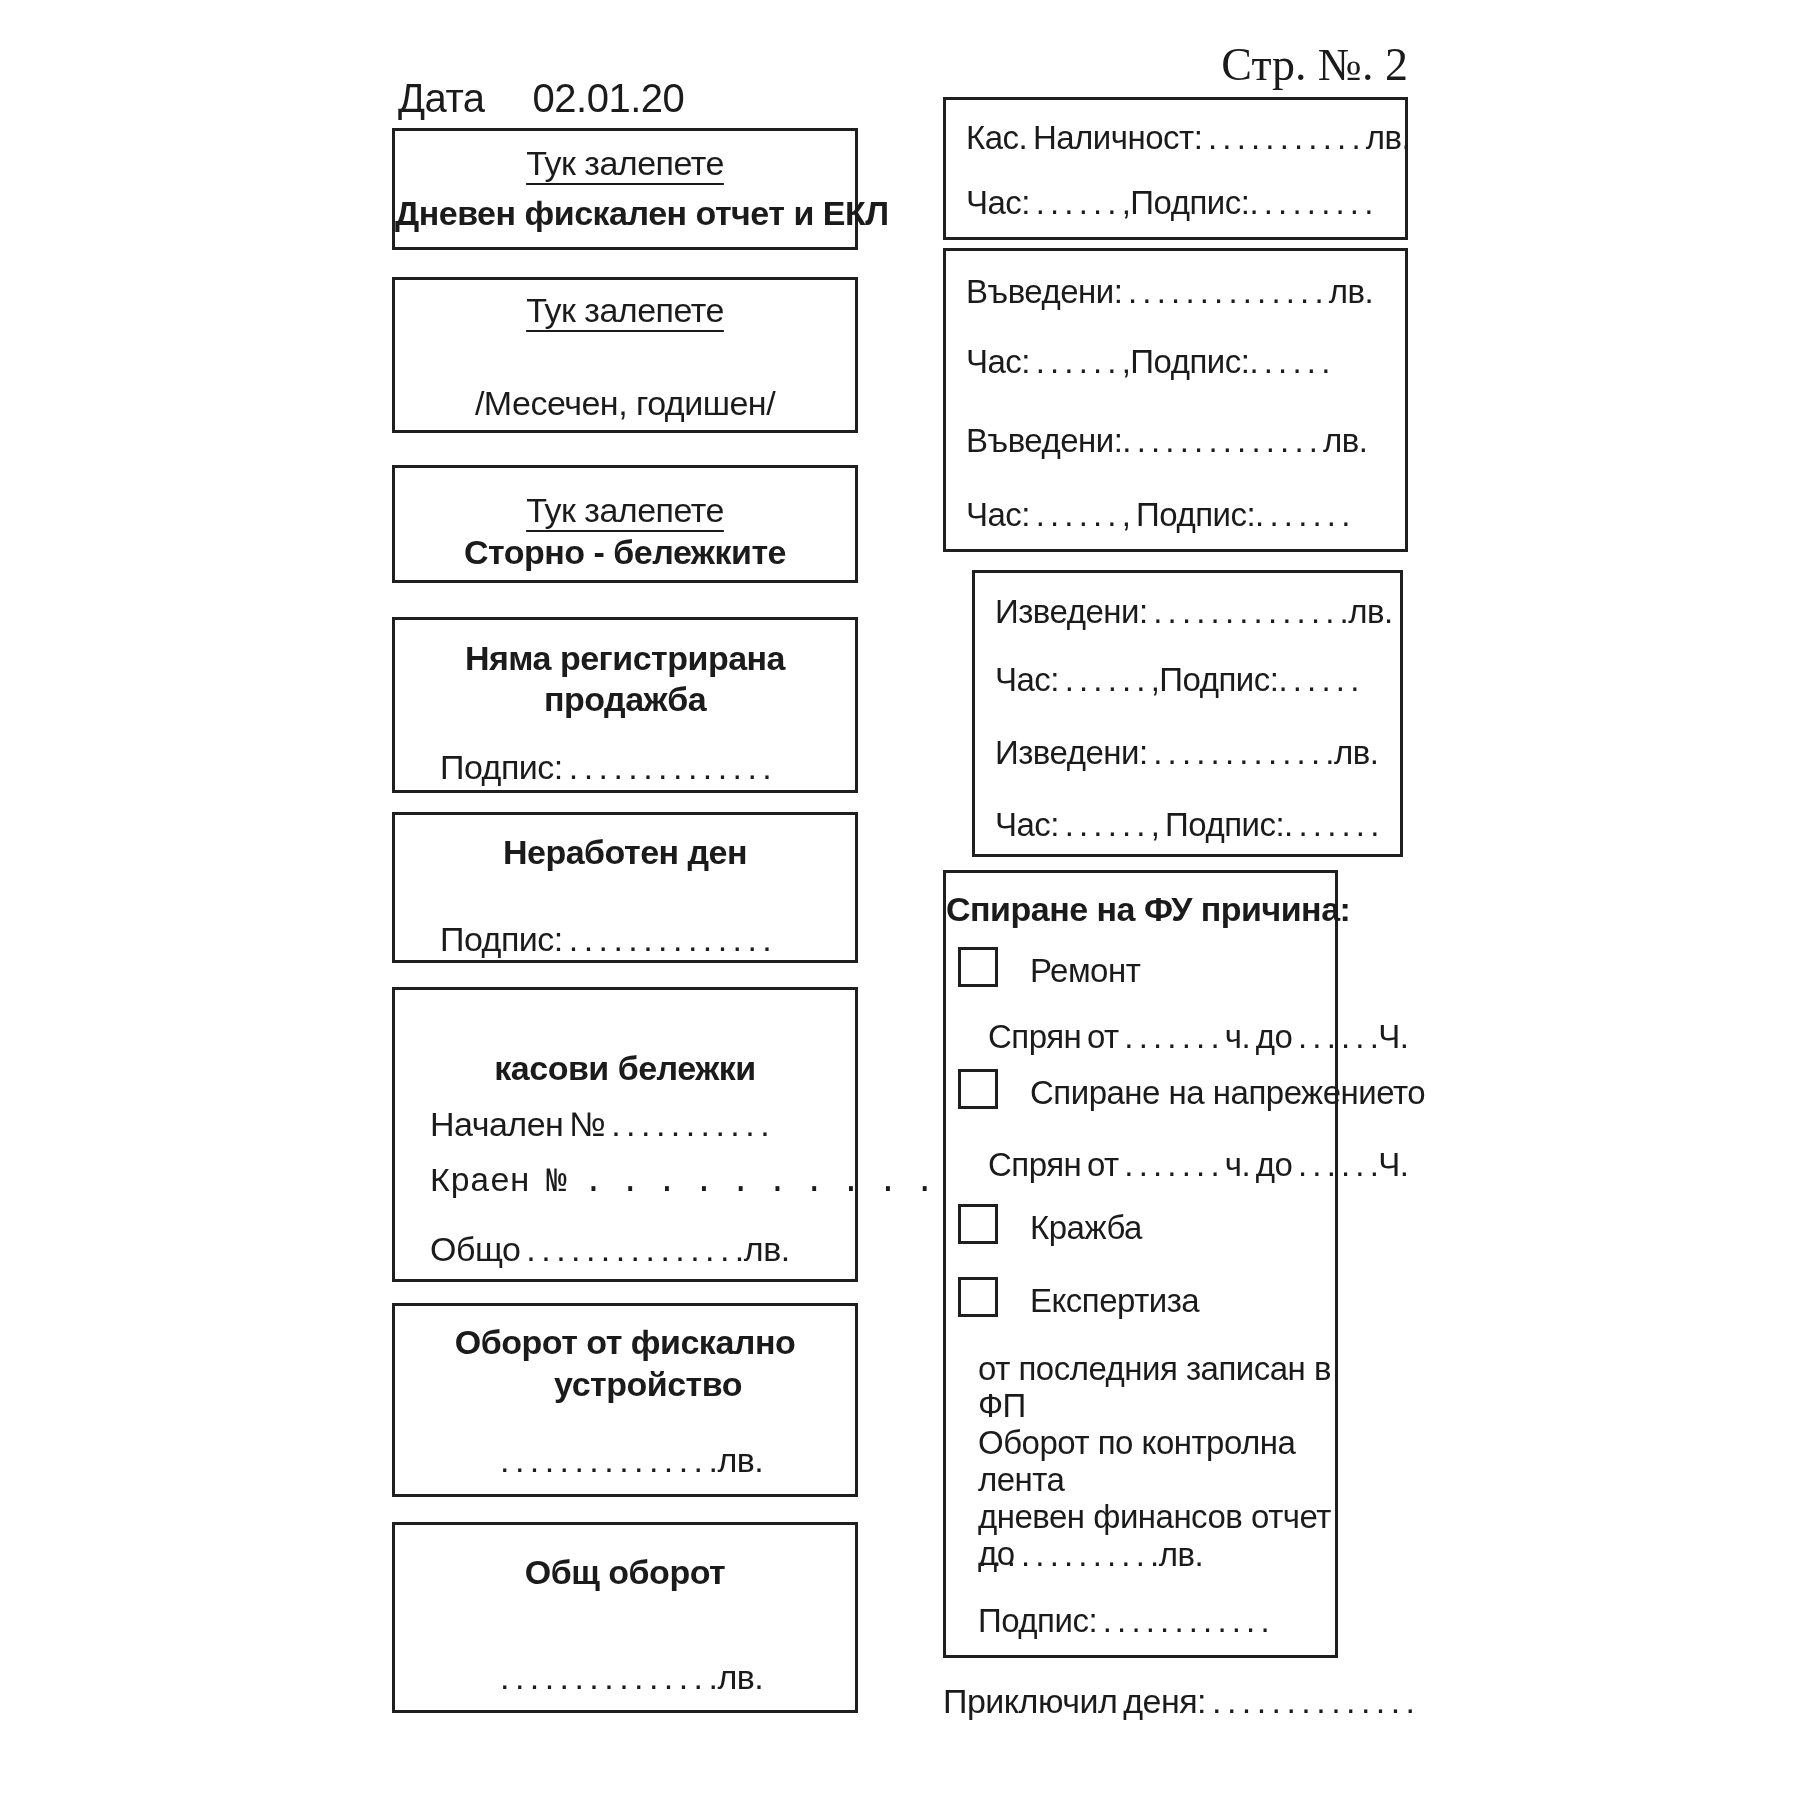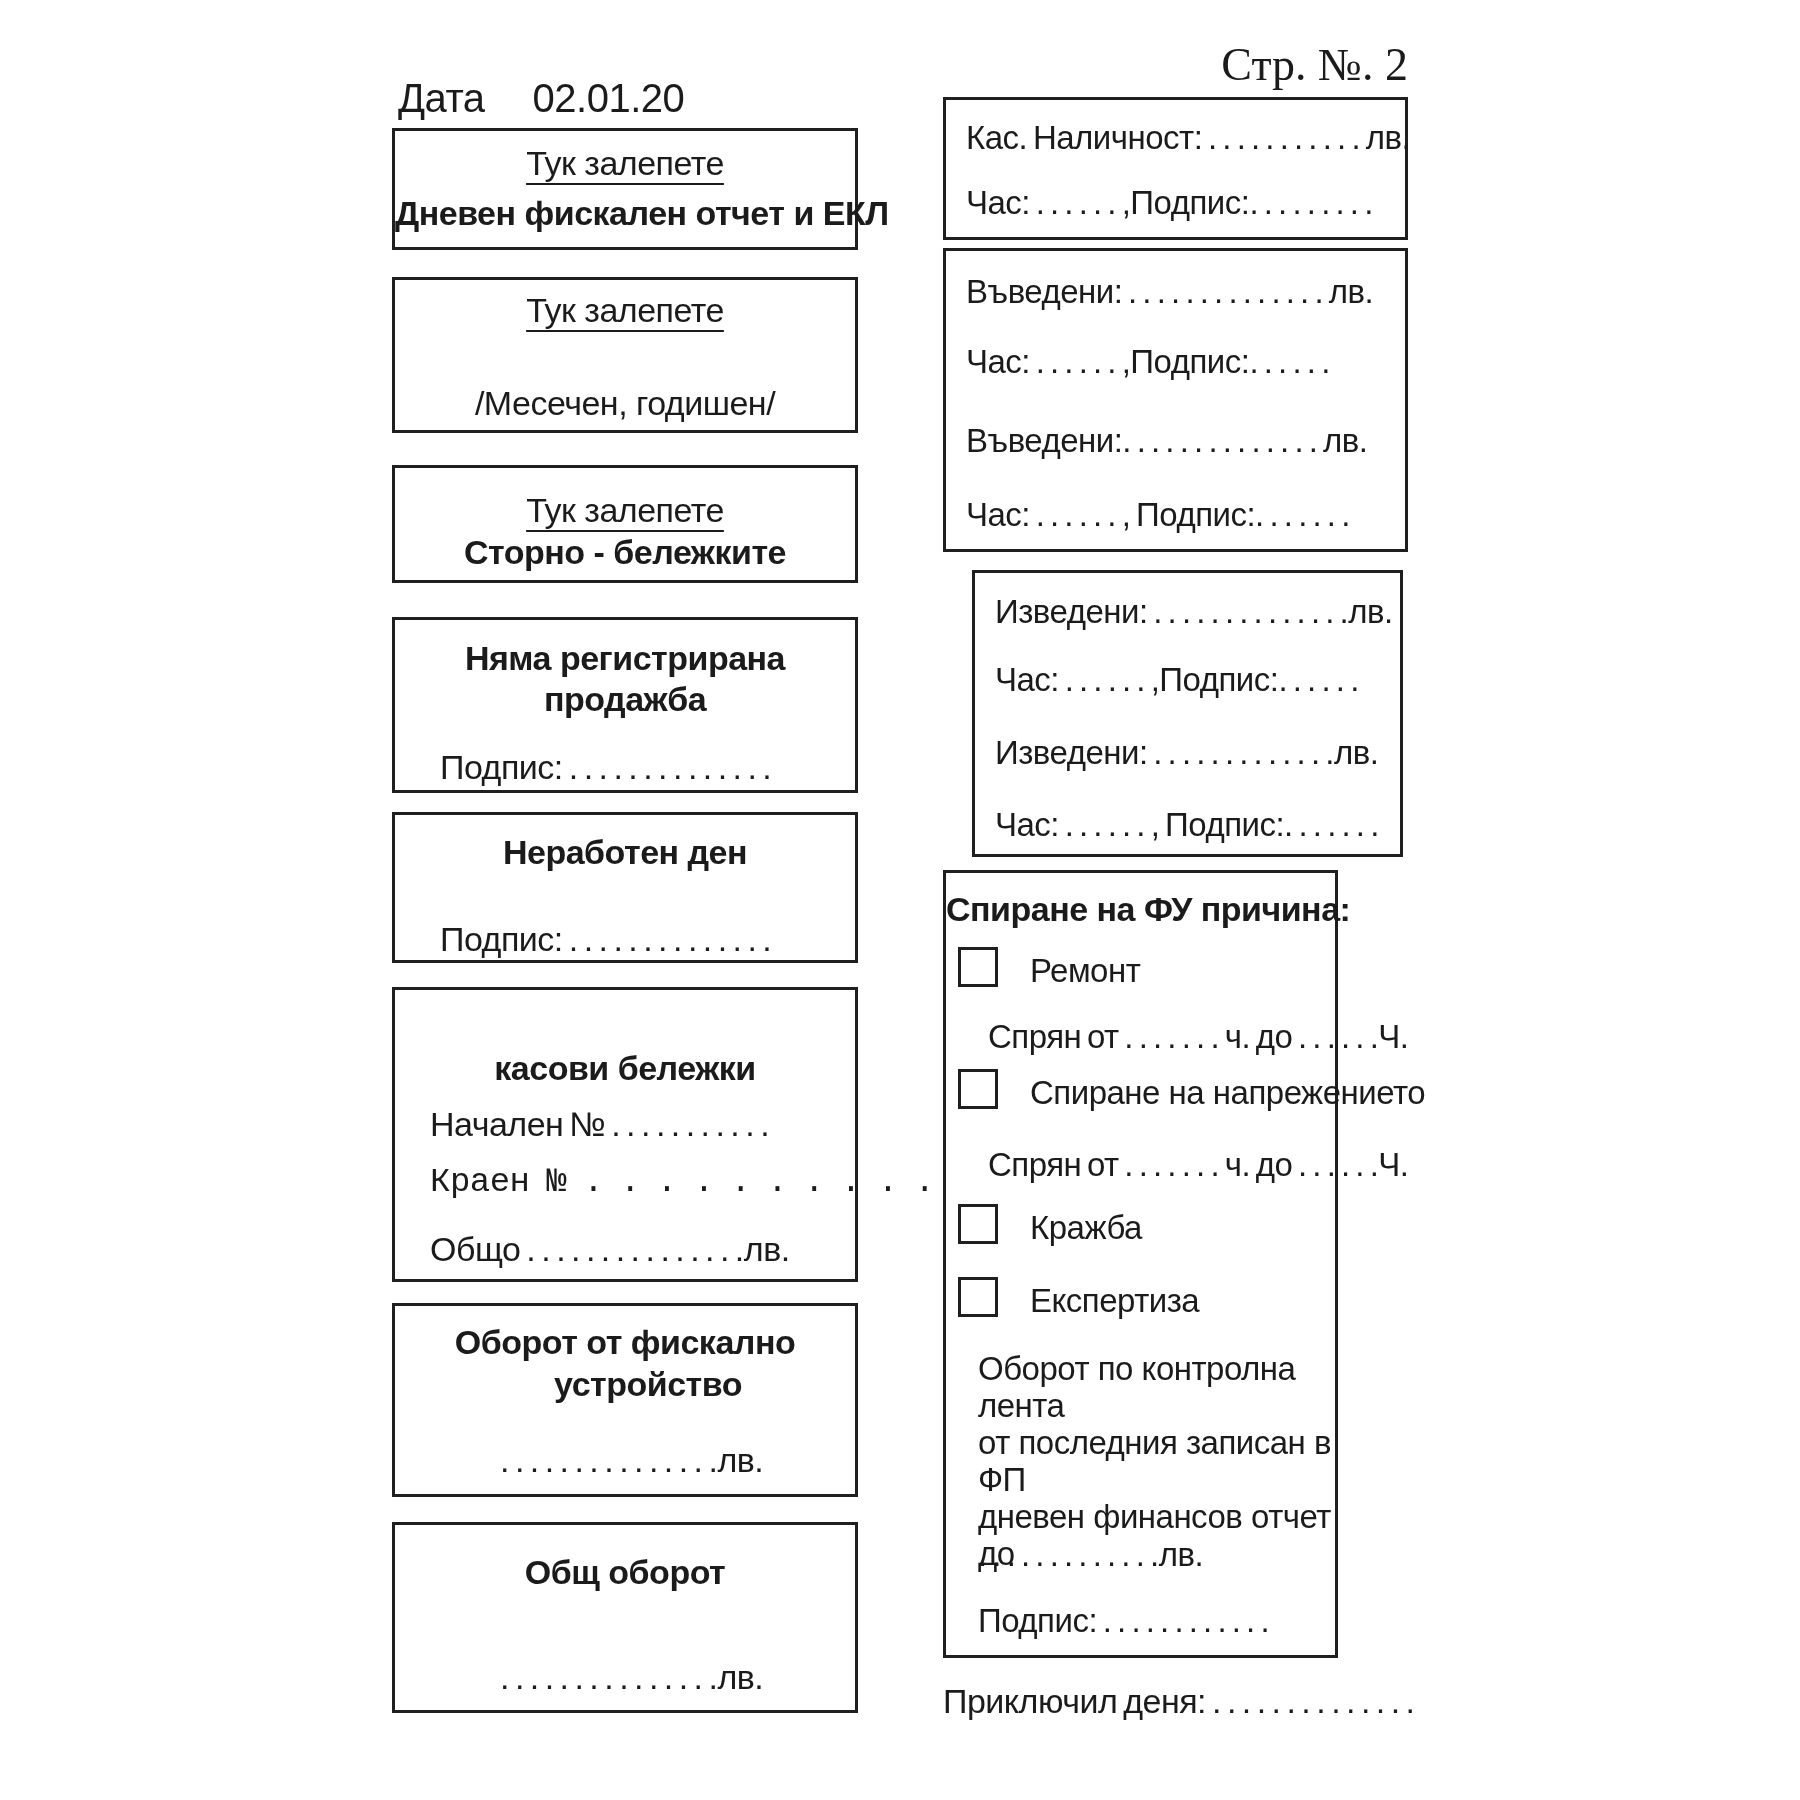--- a/index.html
+++ b/index.html
@@ -144,22 +144,22 @@
       <div class="ln" style="left:84px;top:200px;">Спиране на напрежението</div>
       <div class="ln dots" style="left:42px;top:272px;">Спрян от . . . . . . . ч. до . . . . . .Ч.</div>
 
       <span class="cb" style="left:12px;top:331px;"></span>
       <div class="ln" style="left:84px;top:335px;">Кражба</div>
 
       <span class="cb" style="left:12px;top:404px;"></span>
       <div class="ln" style="left:84px;top:408px;">Експертиза</div>
 
       <div class="para" style="position:absolute;left:32px;top:477px;">
+        <span>от последния записан в ФП</span>
         <span>Оборот по контролна лента</span>
-        <span>от последния записан в ФП</span>
         <span>дневен финансов отчет до</span>
       </div>
 
       <div class="ln dots" style="left:32px;top:662px;">. . . . . . . . . . . . .лв.</div>
       <div class="ln dots" style="left:32px;top:728px;">Подпис: . . . . . . . . . . . .</div>
     </div>
 
     <div class="footer-line dots">Приключил деня: . . . . . . . . . . . . . .</div>
 
   </div>

